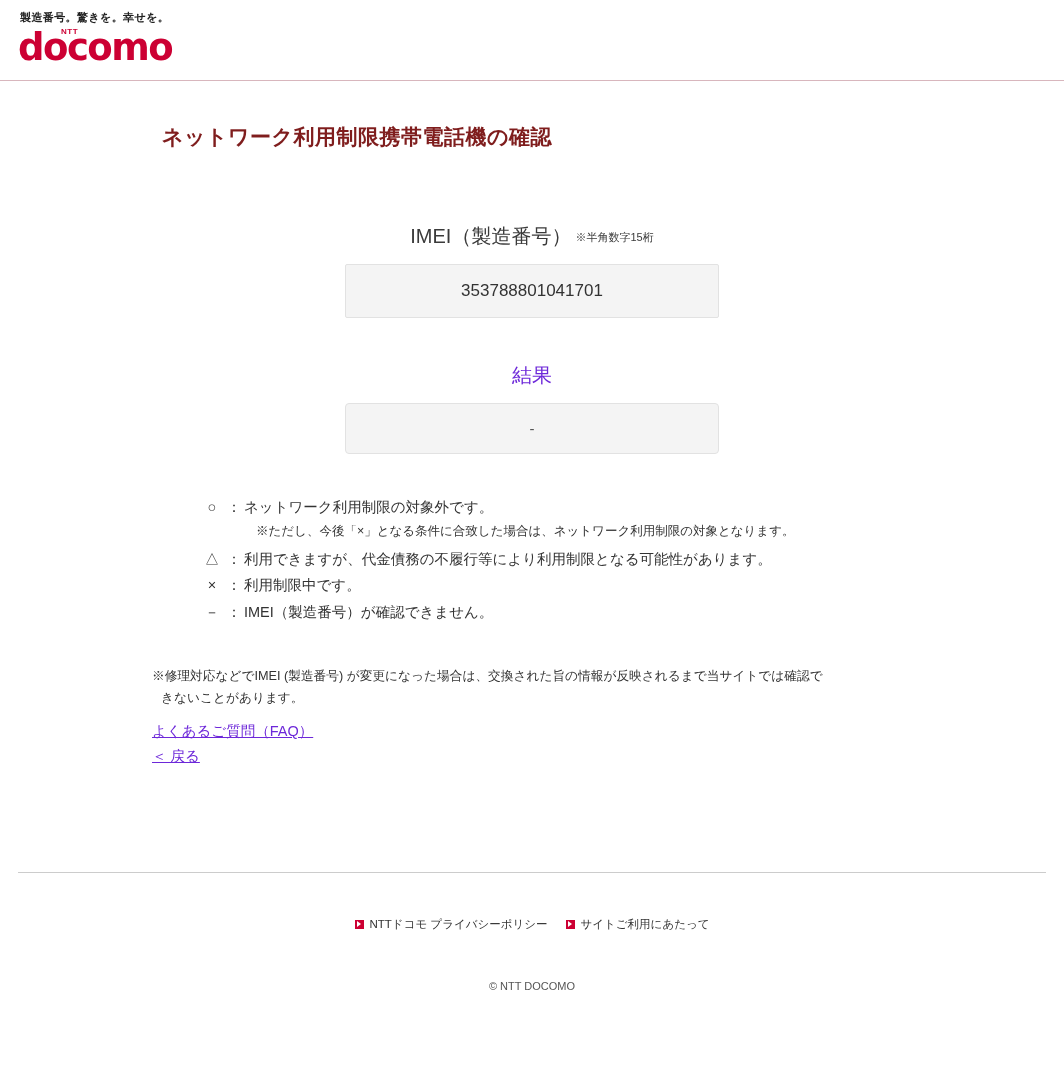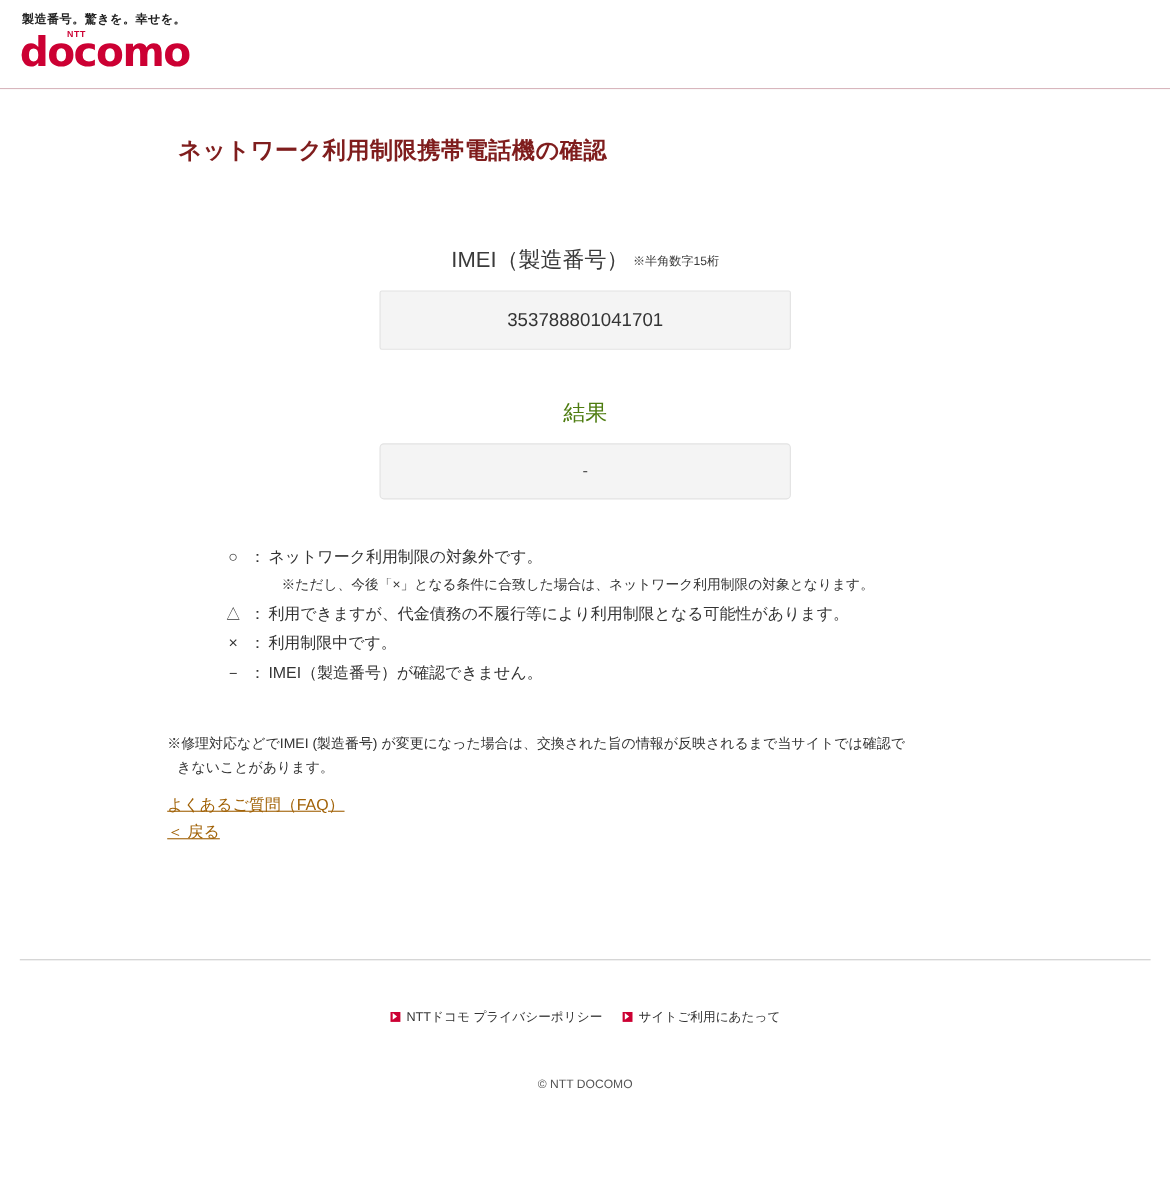--- a/index.html
+++ b/index.html
@@ -88,21 +88,21 @@
     text-align: center;
     font-size: 17px;
     color: #333333;
   }
   .result-block {
     margin-top: 44px;
     text-align: center;
   }
   .result-label {
     font-size: 20px;
-    color: #4d7c0f;
+    color: #6d28d9;
     font-family: Liberation Serif, serif;
   }
   .result-box {
     width: 372px;
     margin: 14px auto 0 auto;
     background: #f4f4f4;
     border: 1px solid #e2e2e2;
     border-radius: 4px;
     padding: 16px 0;
     text-align: center;
@@ -152,21 +152,21 @@
   .footnote .indent {
     display: block;
     padding-left: 9px;
   }
   .links {
     margin: 12px 0 0 152px;
   }
   .link {
     display: block;
     font-size: 14.5px;
-    color: #a16207;
+    color: #6d28d9;
     text-decoration: underline;
     margin-bottom: 6px;
     width: fit-content;
   }
 
   
   .footer-sep {
     margin: 106px 18px 0 18px;
     border-top: 1px solid #cccccc;
   }

